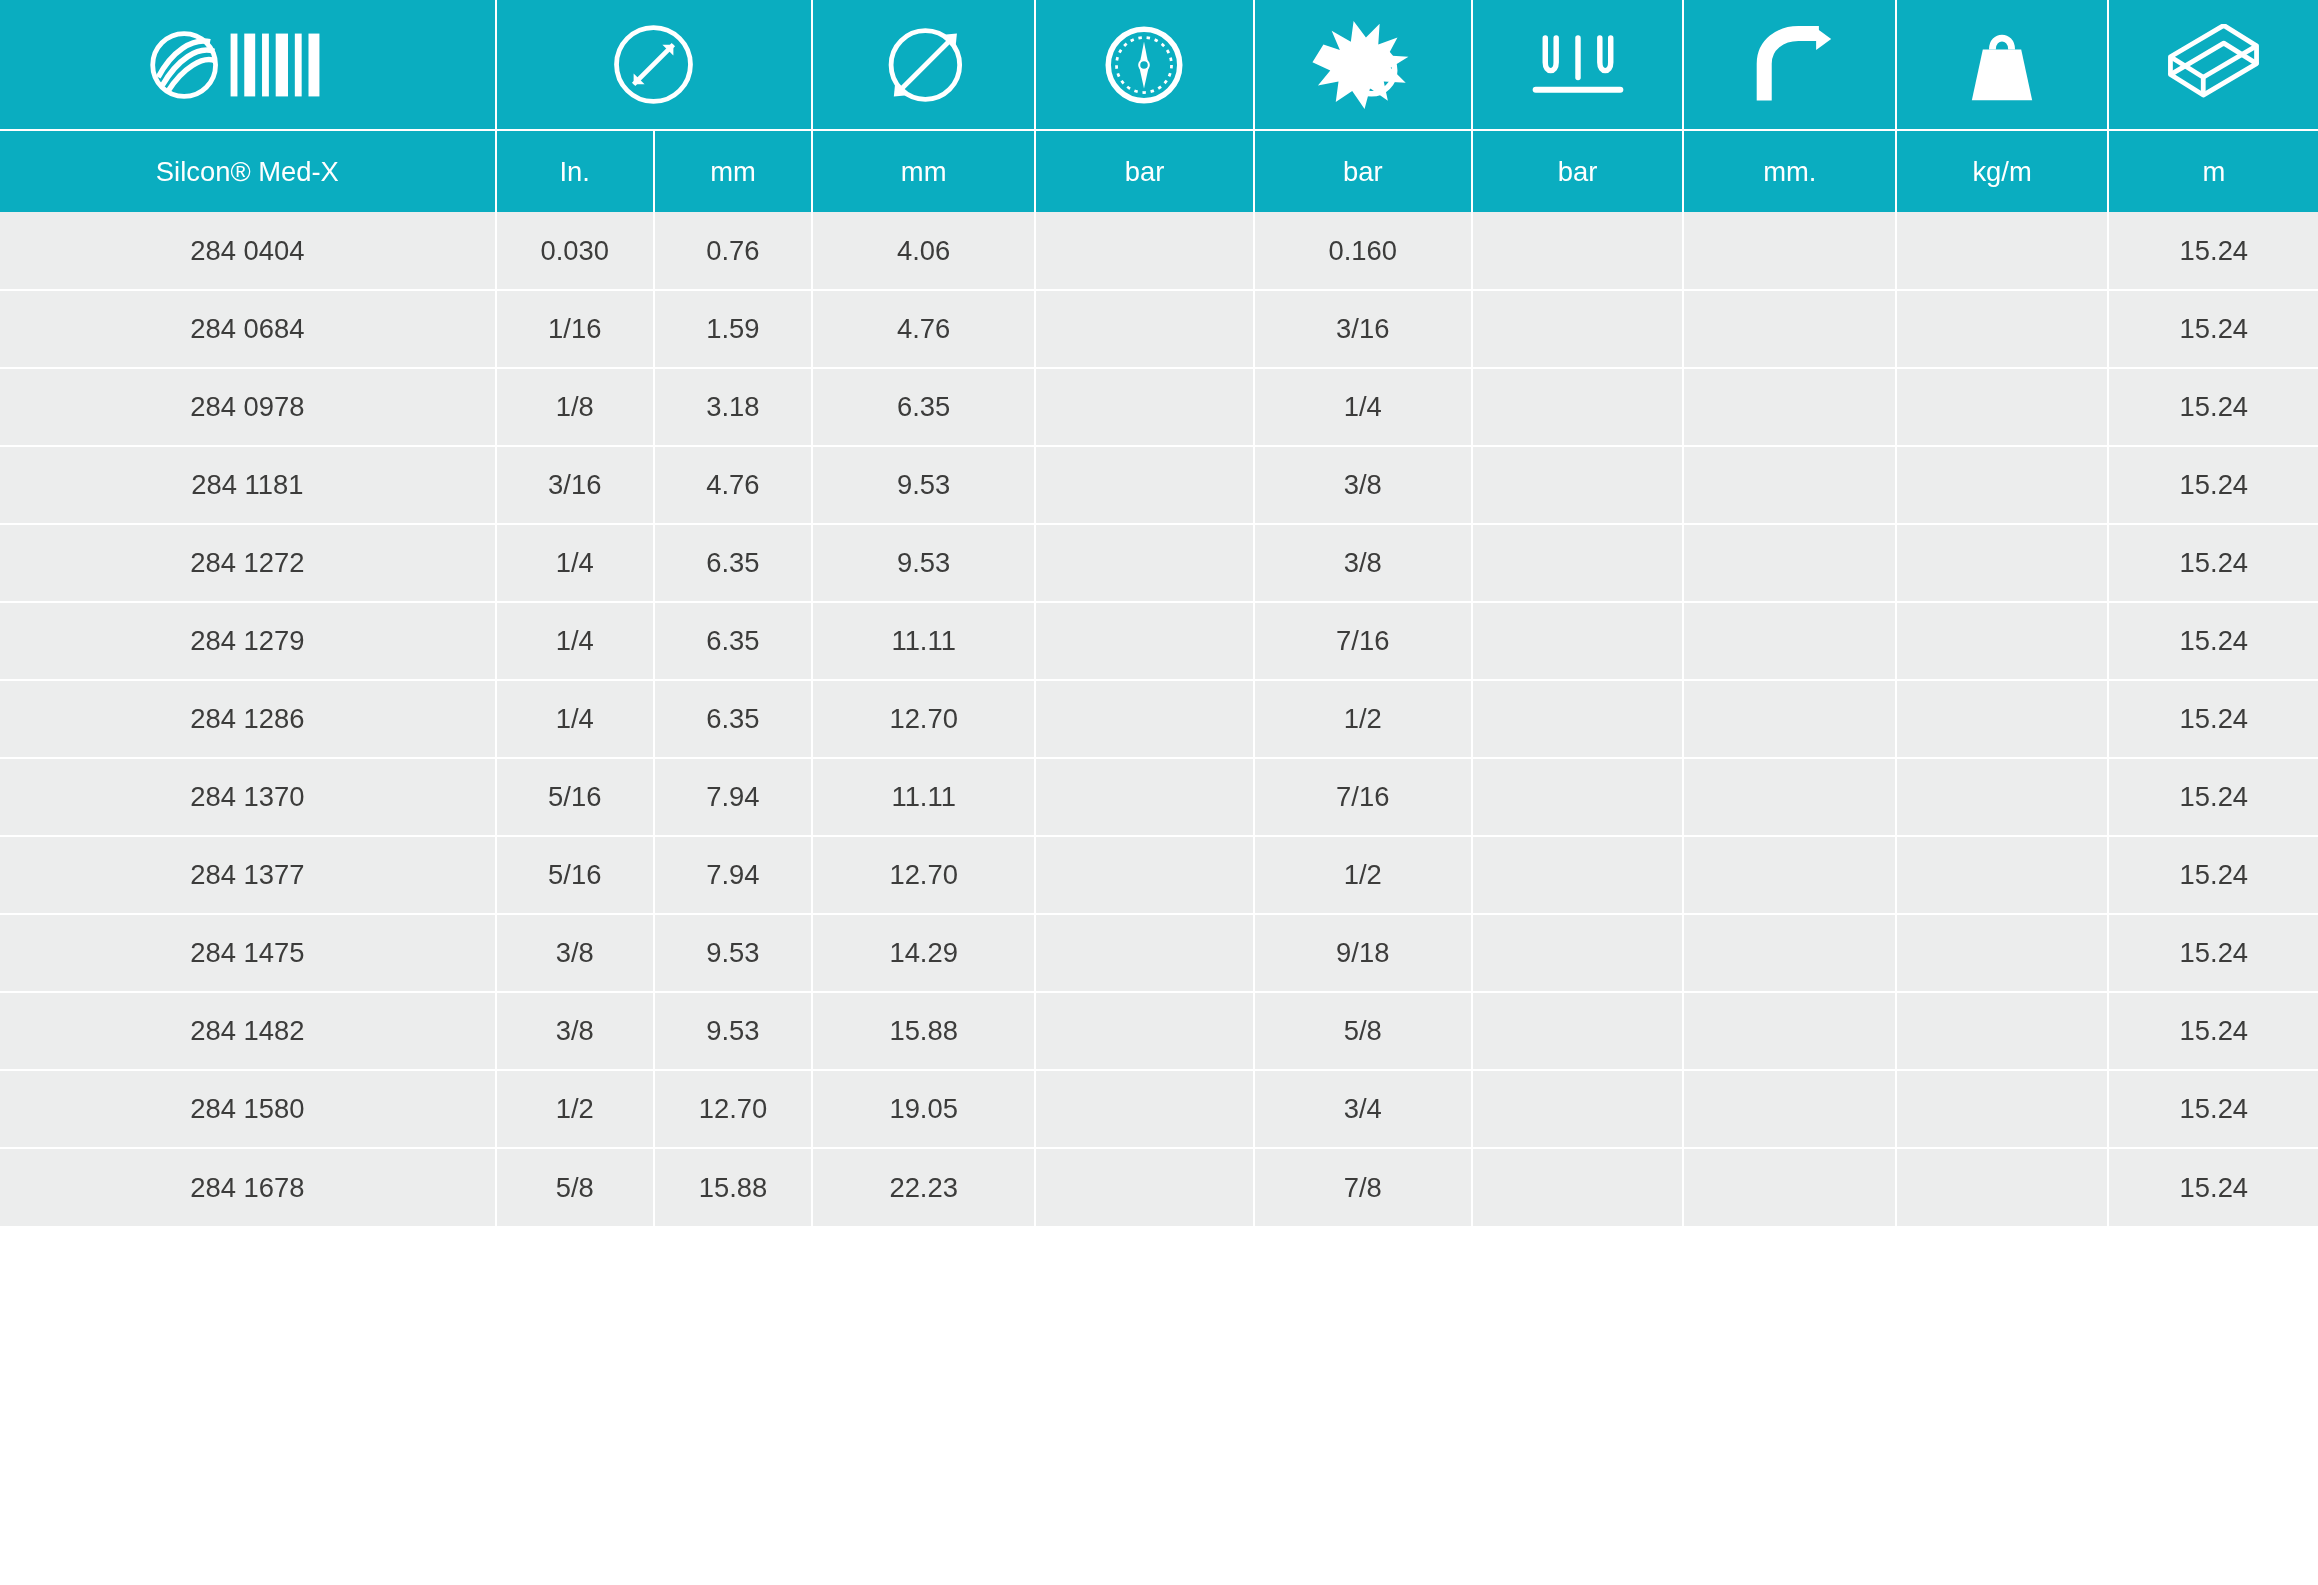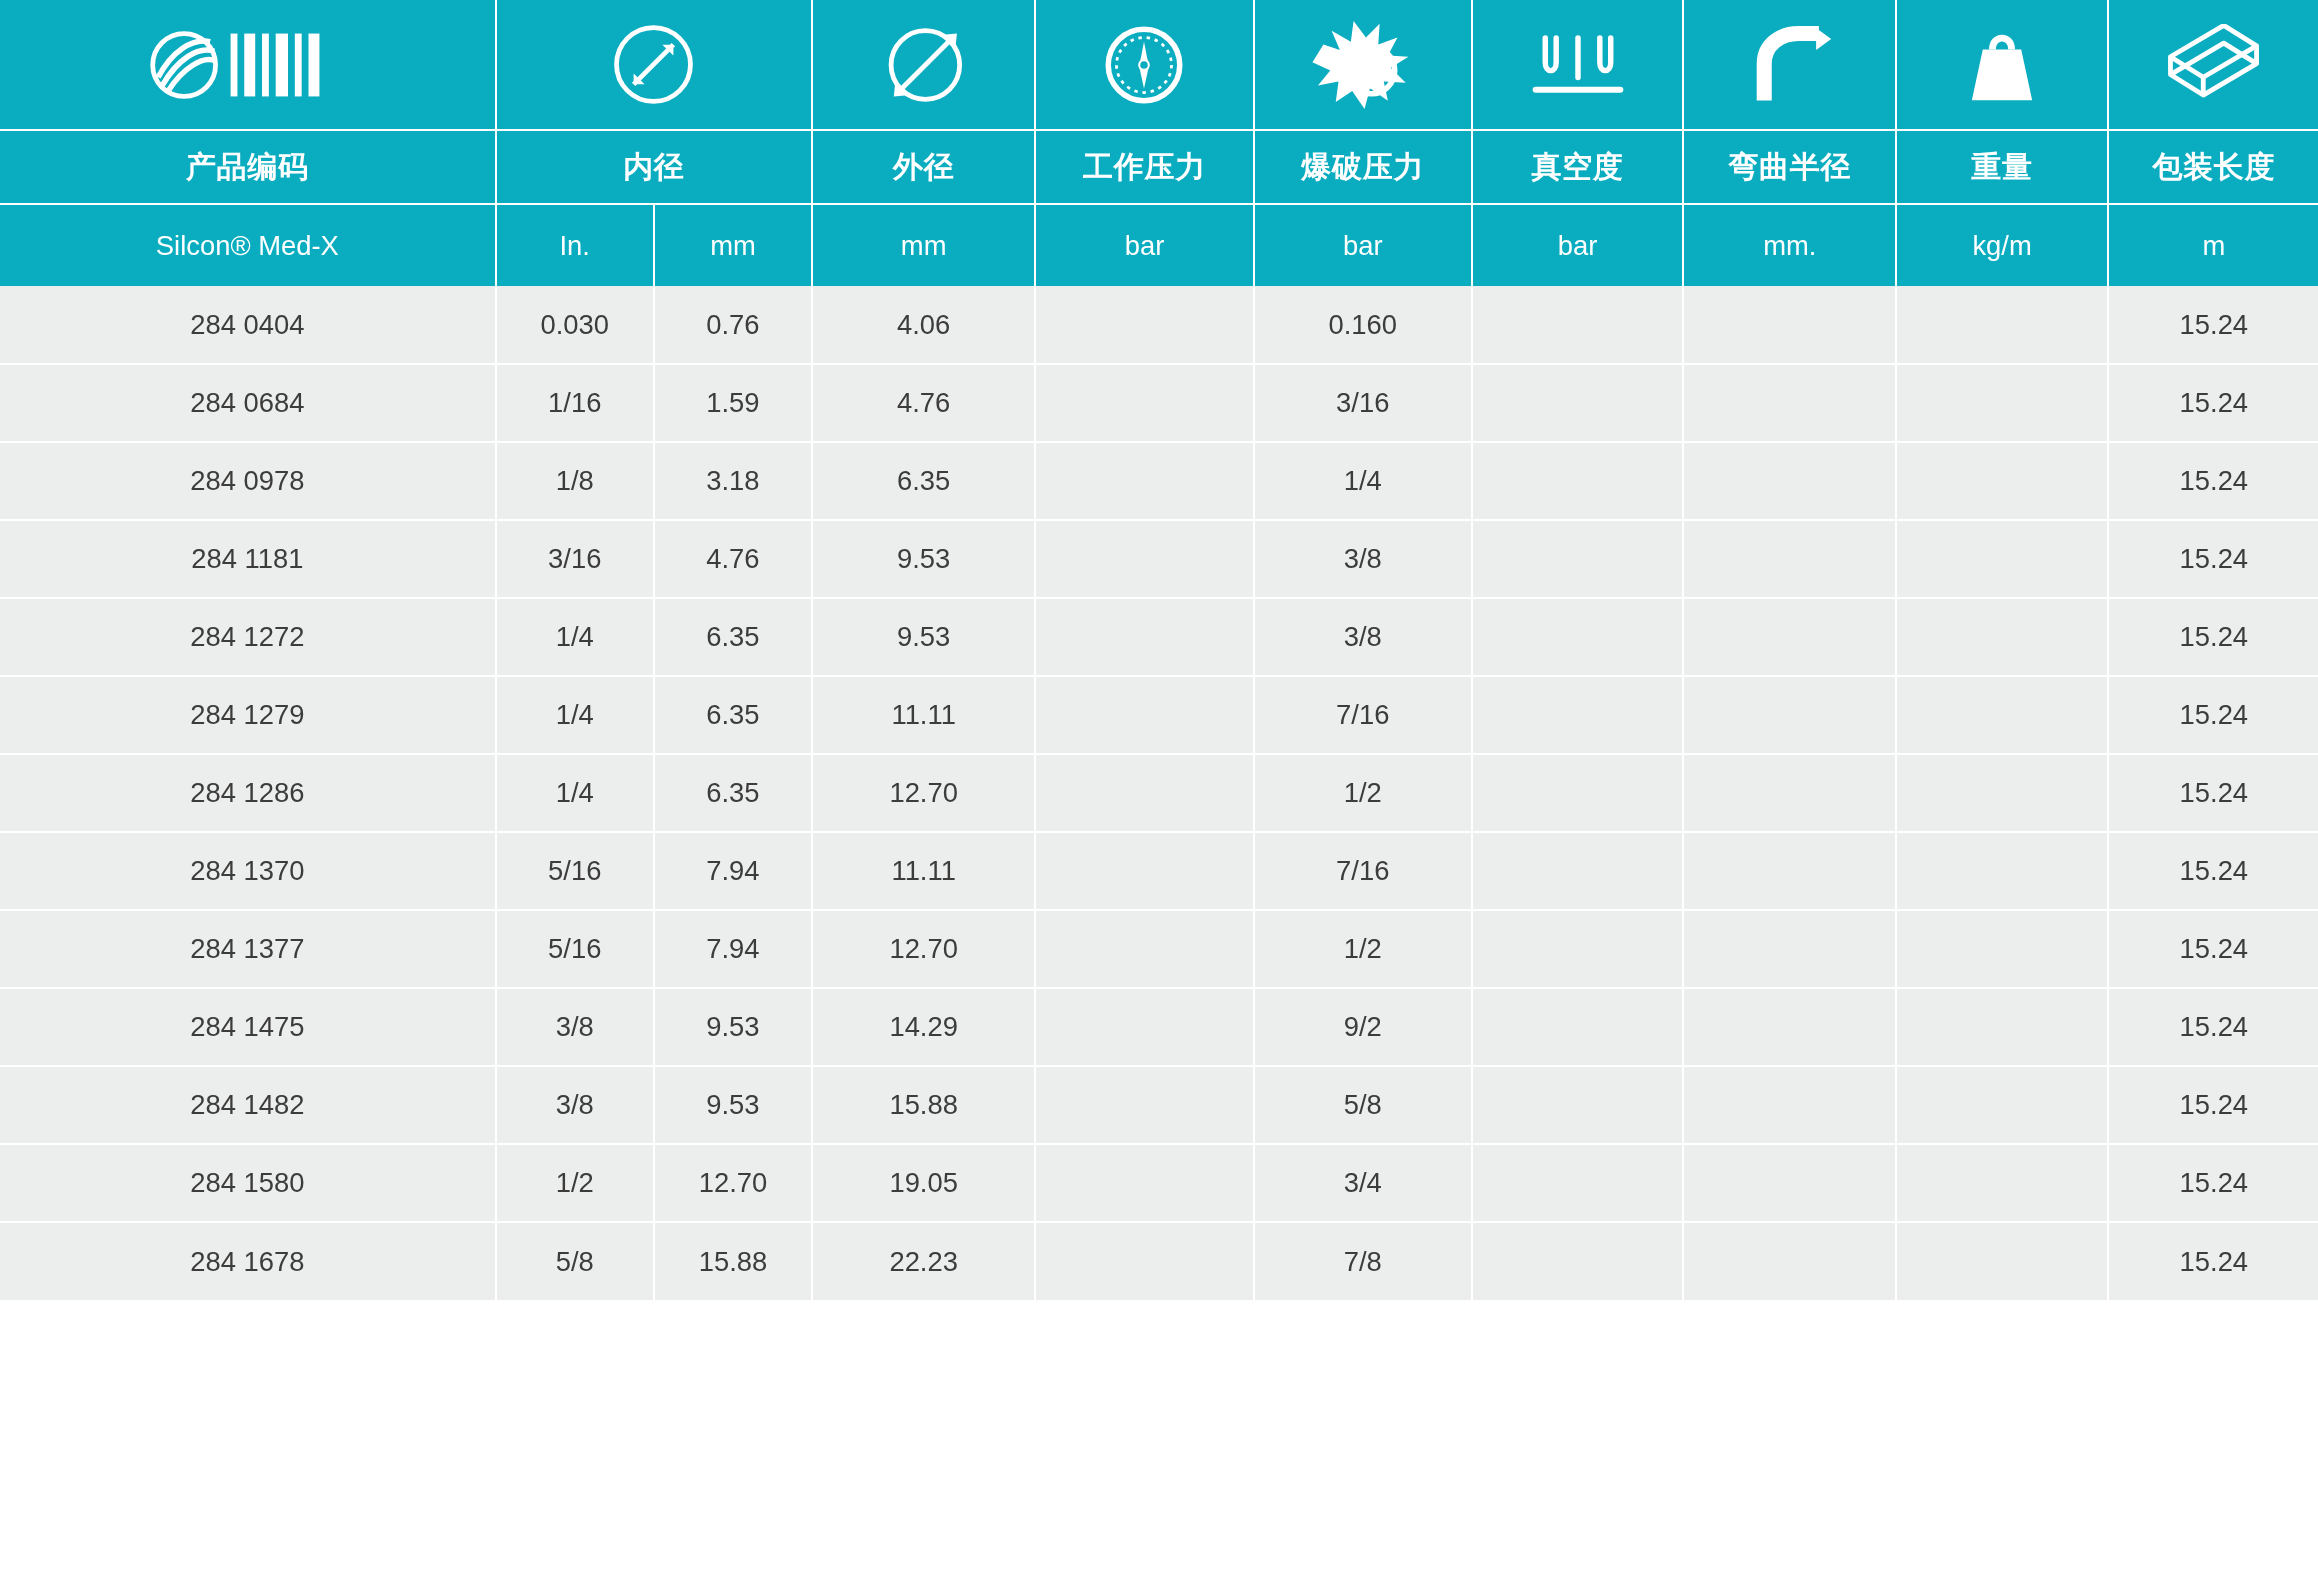--- a/index.html
+++ b/index.html
@@ -201,31 +201,20 @@
               <path d="M12 74 L60 104 L138 58 L90 28 Z"></path>
               <path d="M12 74 L12 48 L90 2 L138 32 L138 58"></path>
               <path d="M12 48 L60 78 L60 104"></path>
               <path d="M60 78 L138 32"></path>
             </g>
           </svg>
         </span>
       </td>
     </tr>
 
-    <tr class="title-row">
-      <td>产品编码</td>
-      <td colspan="2">内径</td>
-      <td>外径</td>
-      <td>工作压力</td>
-      <td>爆破压力</td>
-      <td>真空度</td>
-      <td>弯曲半径</td>
-      <td>重量</td>
-      <td>包装长度</td>
-    </tr>
 
     <tr class="unit-row">
       <td>Silcon® Med-X</td>
       <td>In.</td>
       <td>mm</td>
       <td>mm</td>
       <td>bar</td>
       <td>bar</td>
       <td>bar</td>
       <td>mm.</td>
@@ -342,21 +331,21 @@
         <td></td>
         <td></td>
         <td>15.24</td>
       </tr>
       <tr>
         <td>284 1475</td>
         <td>3/8</td>
         <td>9.53</td>
         <td>14.29</td>
         <td></td>
-        <td>9/2</td>
+        <td>9/18</td>
         <td></td>
         <td></td>
         <td></td>
         <td>15.24</td>
       </tr>
       <tr>
         <td>284 1482</td>
         <td>3/8</td>
         <td>9.53</td>
         <td>15.88</td>

